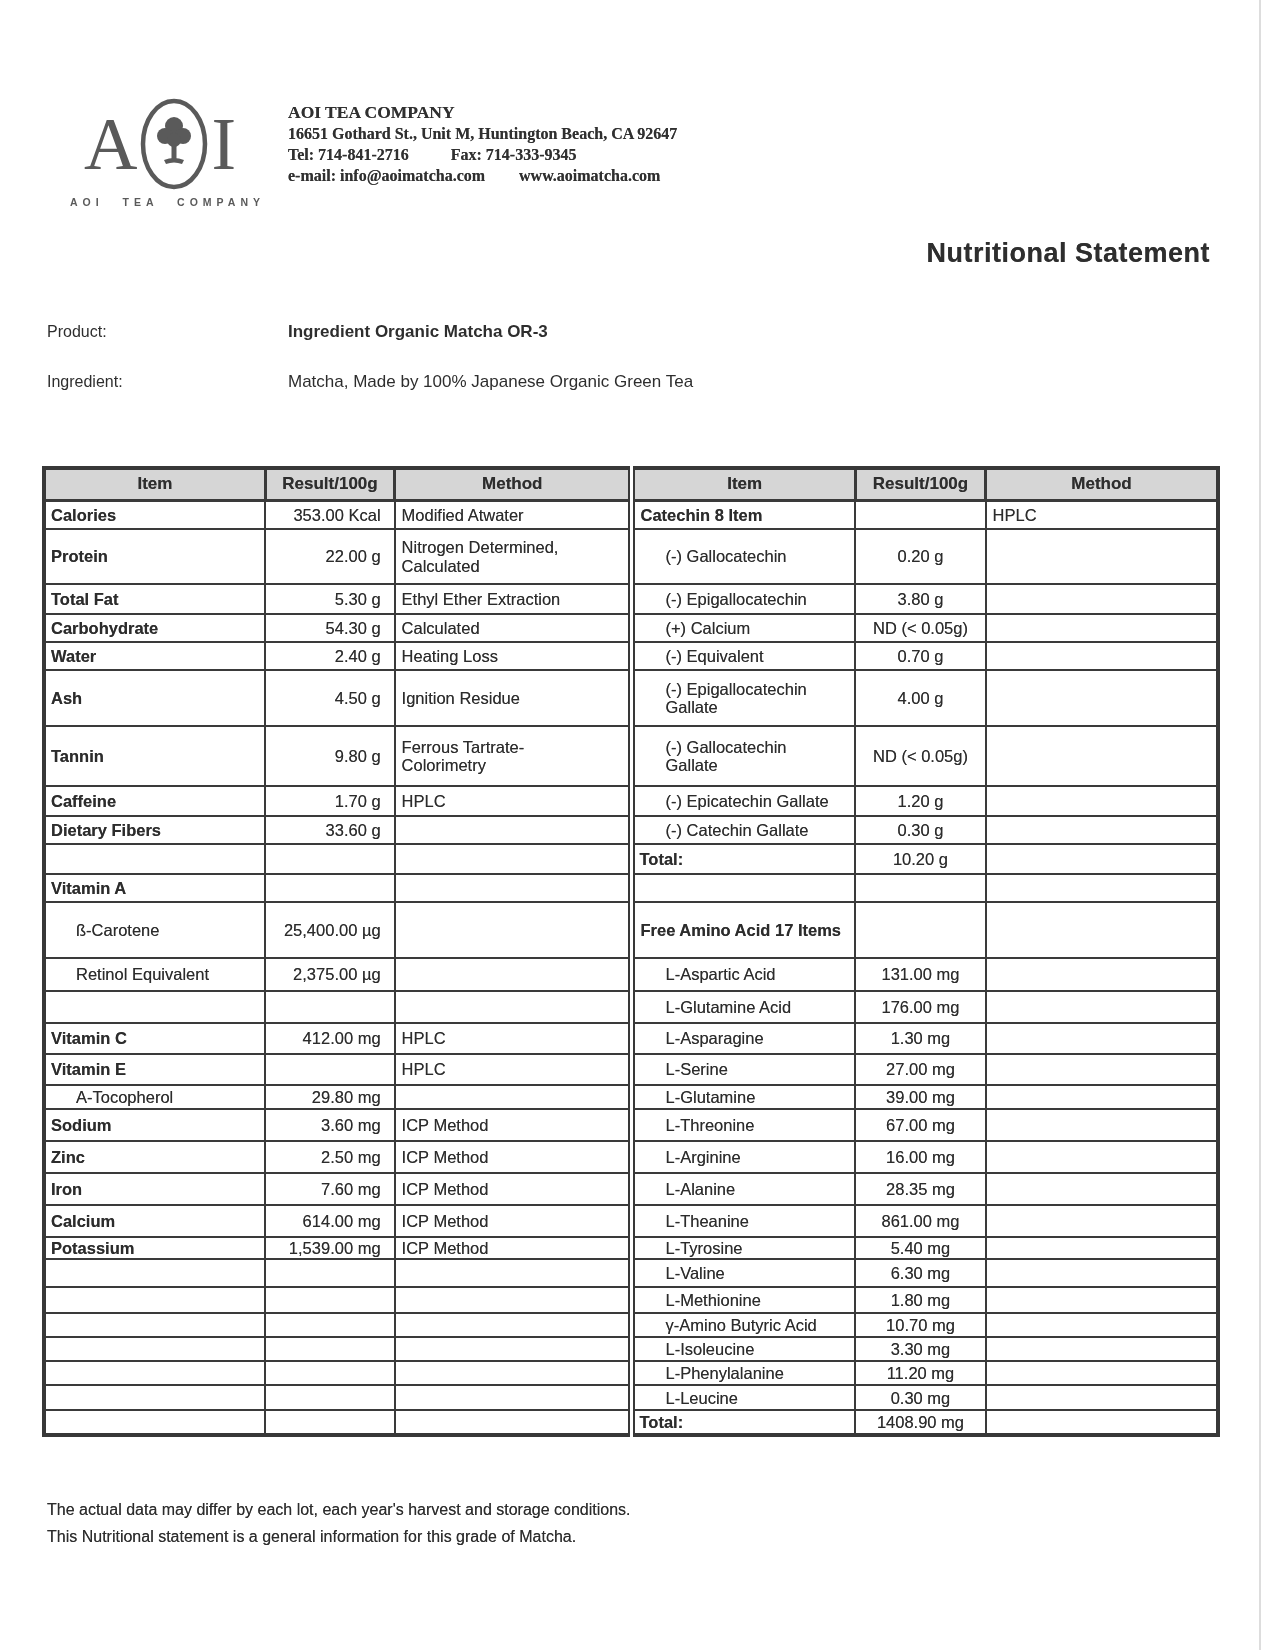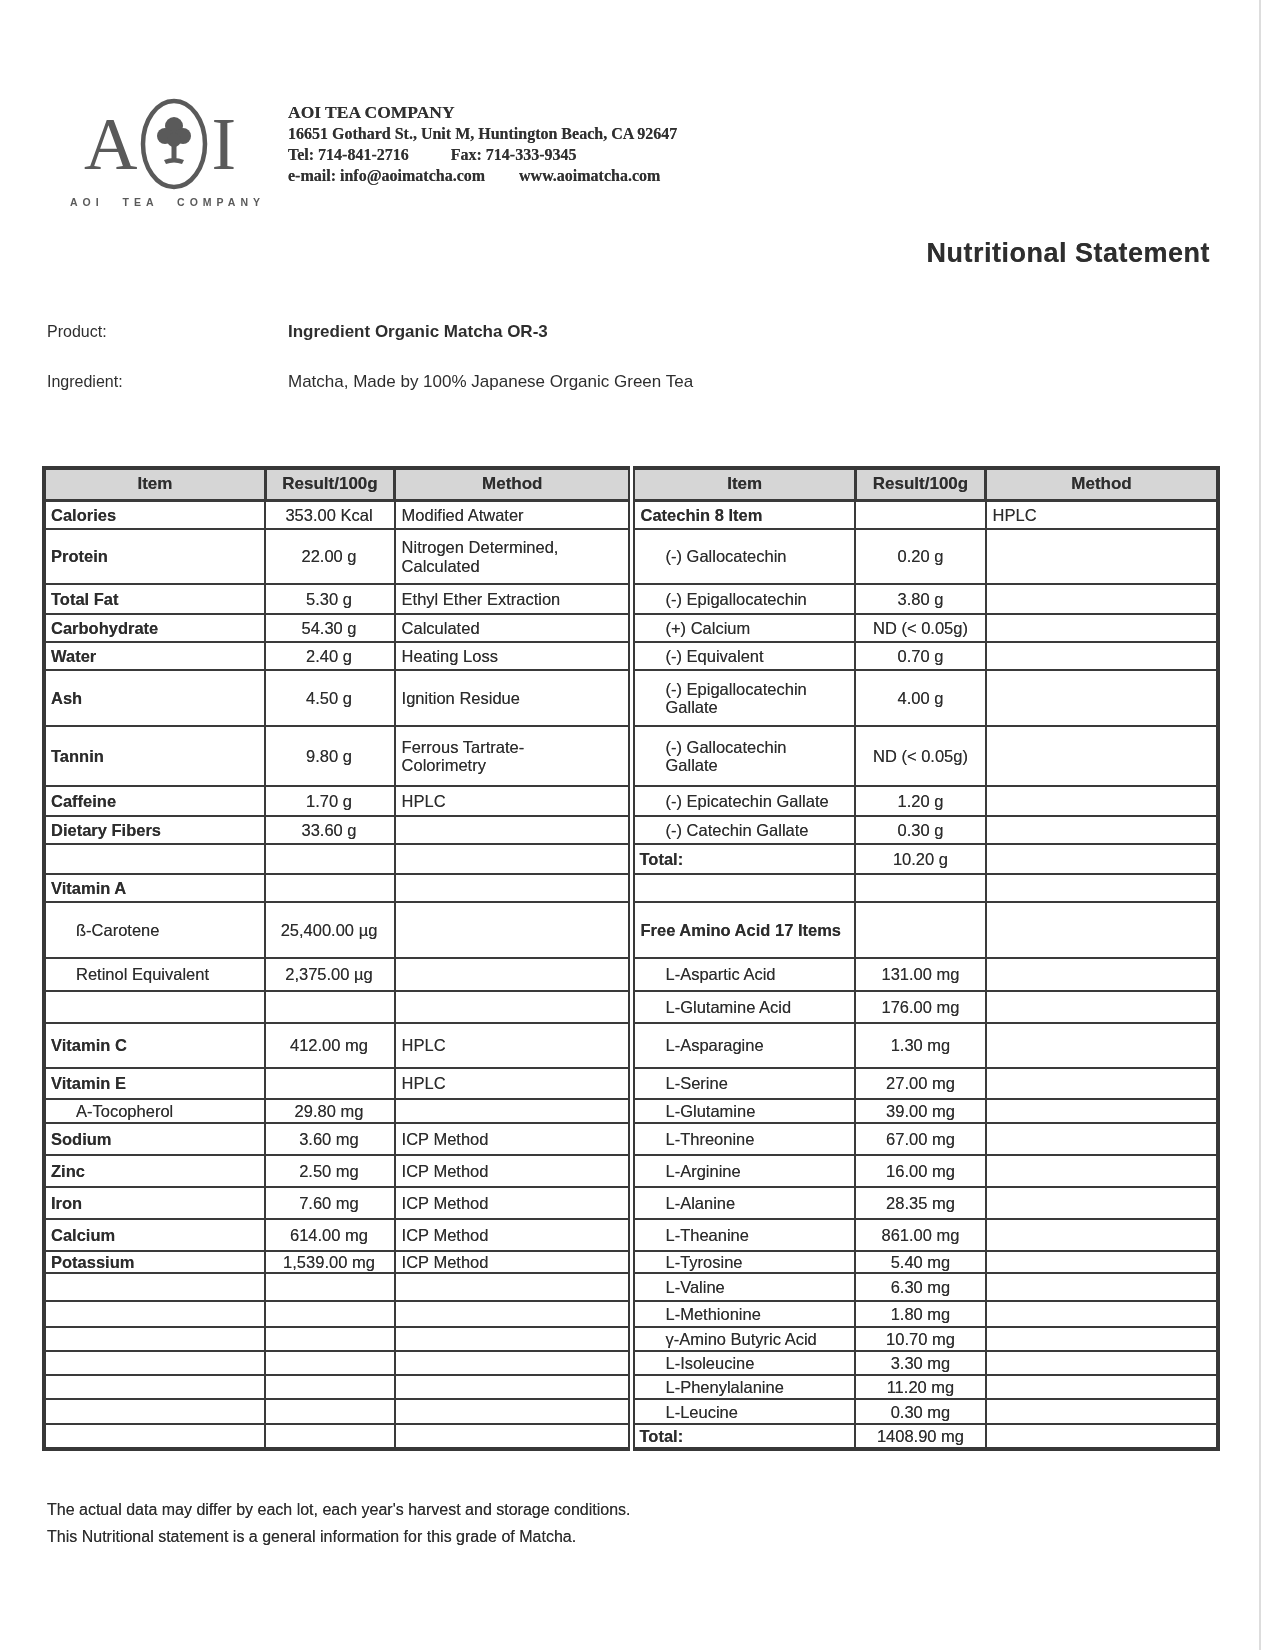--- a/index.html
+++ b/index.html
@@ -38,21 +38,21 @@
            table-layout:fixed;border:4px solid #383838;color:#2c2c2c;
            text-shadow:0 0 .5px rgba(44,44,44,.65);}
   table.nt th,table.nt td{border:2px solid #3a3a3a;overflow:hidden;}
   table.nt th{border-width:3px;background:#d6d6d6;font-size:17px;font-weight:bold;
               height:32px;text-align:center;color:#2e2e2e;}
   table.nt td{font-size:16.5px;vertical-align:middle;white-space:pre-line;line-height:1.12;}
   .rsplit{border-left:7px double #383838 !important;}
   .c-item.label{font-weight:bold;padding-left:5px;}
   .c-item.sub{padding-left:30px;}
   .c-item.total{font-weight:bold;padding-left:4px;}
-  .c-result{text-align:center;padding-right:3px;}
+  .c-result{text-align:right;padding-right:13px;}
   .c-result.ctr{text-align:center;padding:0 8px;}
   .c-method{padding-left:6px;}
 
   
   .footer{position:absolute;left:47px;top:1496px;font-size:16px;line-height:27px;color:#2d2d2d;
           text-shadow:0 0 .5px rgba(45,45,45,.7);}
 
   .scan-edge{position:absolute;right:14px;top:0;height:100%;width:2px;background:#d5d5d5;opacity:.8;}
 </style>
 </head>
@@ -228,21 +228,21 @@
           <td class="c-method"></td>
         </tr>
         <tr style="height: 32px;">
           <td class="c-item none"></td>
           <td class="c-result"></td>
           <td class="c-method"></td>
           <td class="c-item sub rsplit">L-Glutamine Acid</td>
           <td class="c-result ctr">176.00 mg</td>
           <td class="c-method"></td>
         </tr>
-        <tr style="height: 45px;">
+        <tr style="height: 31px;">
           <td class="c-item label">Vitamin C</td>
           <td class="c-result">412.00 mg</td>
           <td class="c-method">HPLC</td>
           <td class="c-item sub rsplit">L-Asparagine</td>
           <td class="c-result ctr">1.30 mg</td>
           <td class="c-method"></td>
         </tr>
         <tr style="height: 31px;">
           <td class="c-item label">Vitamin E</td>
           <td class="c-result"></td>

